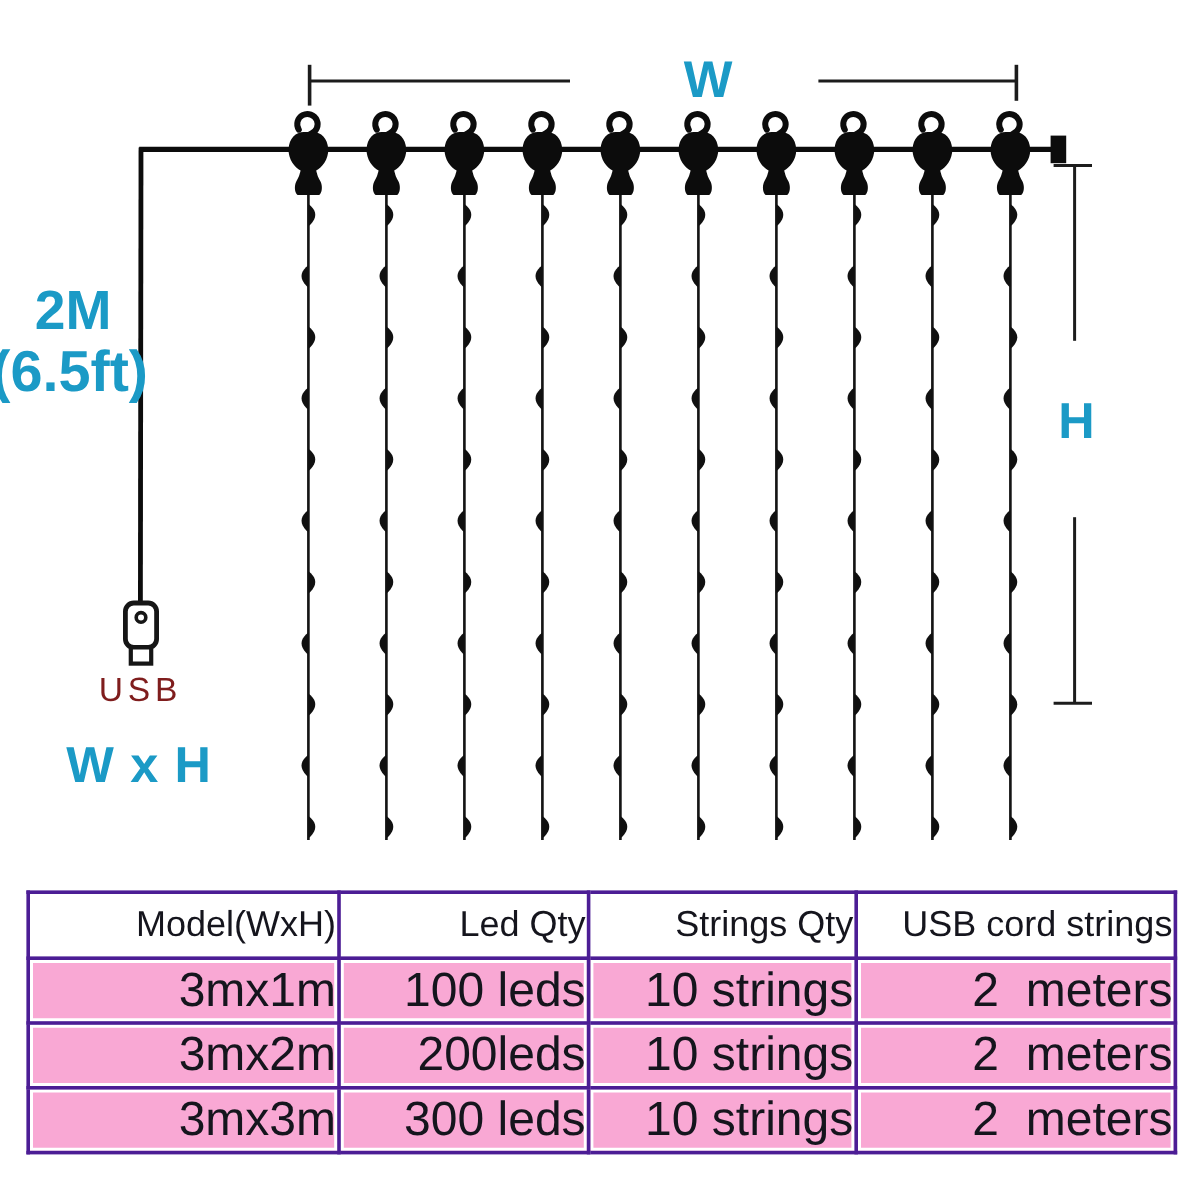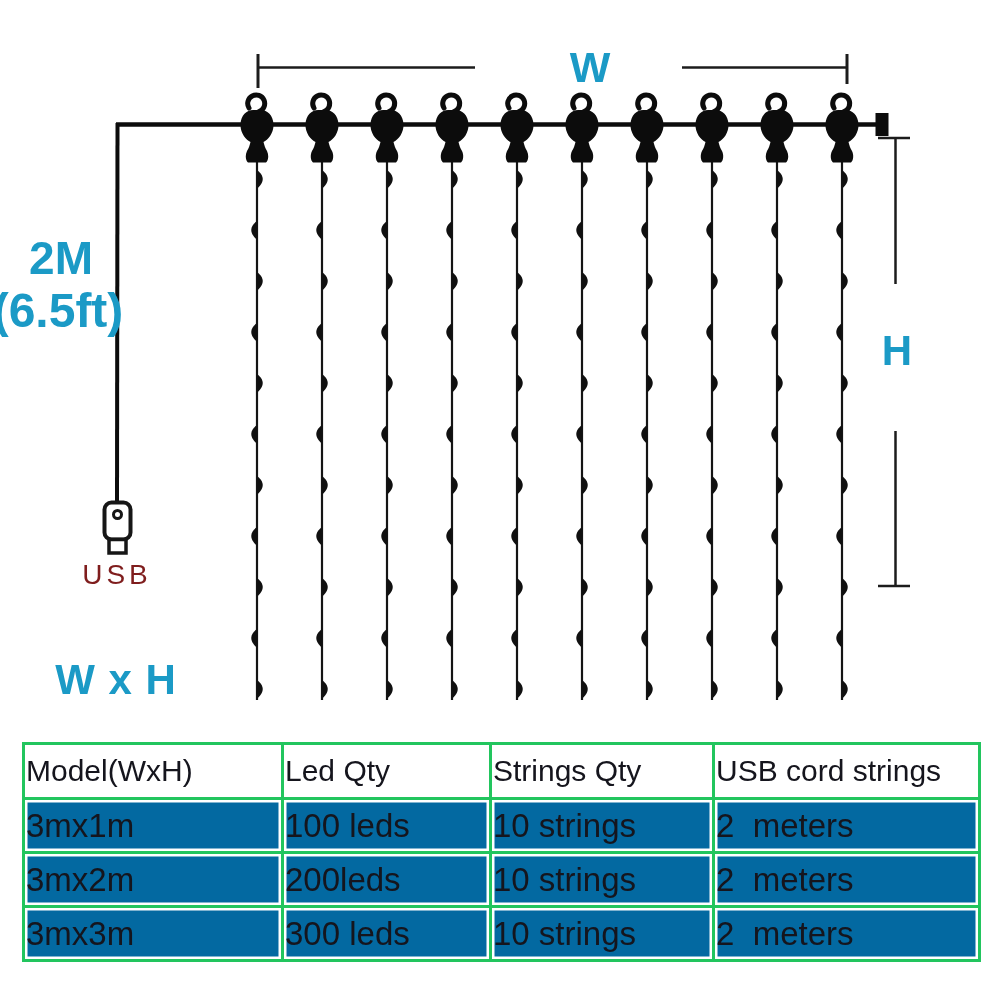--- a/index.html
+++ b/index.html
@@ -7,30 +7,30 @@
     position:relative;width:1000px;height:1000px;background:#ffffff;overflow:hidden;
     font-family:"Liberation Sans", sans-serif;
   }
   .lbl{position:absolute;transform:translate(-50%,-50%);white-space:nowrap;line-height:1;}
   .accent{color:#1b9ac6;font-weight:bold;}
   .lbl-w{left:590px;top:67px;font-size:43px;}
   .lbl-h{left:897px;top:351px;font-size:42px;}
   .lbl-2m{left:61px;top:258px;font-size:46px;}
   .lbl-65ft{left:58px;top:311px;font-size:48px;}
   .lbl-usb{left:117px;top:575px;font-size:28px;color:#7f1d1d;letter-spacing:4px;font-weight:normal;}
-  .lbl-wxh{left:116px;top:680px;font-size:42px;letter-spacing:1px;}
+  .lbl-wxh{left:116px;top:638px;font-size:42px;letter-spacing:1px;}
   svg{position:absolute;left:0;top:0;}
   .spec-table{position:absolute;left:22px;top:742px;width:956px;height:208px;}
   .spec-table table{border-collapse:collapse;width:100%;height:100%;table-layout:fixed;}
   .spec-table th,.spec-table td{
-    border:3px solid #22c55e;text-align:left;vertical-align:middle;
+    border:3px solid #4c1d95;text-align:right;vertical-align:middle;
     color:#15151d;white-space:pre;overflow:hidden;
   }
   .spec-table th{background:#ffffff;font-size:30px;font-weight:normal;height:50px;}
-  .spec-table td{background:#0369a1;font-size:33px;height:49px;box-shadow:inset 0 0 0 2.5px #ffffff;}
+  .spec-table td{background:#f9a8d4;font-size:40px;height:49px;box-shadow:inset 0 0 0 2.5px #ffffff;}
 </style>
 </head>
 <body>
 
 <div class="stage">
 
   <svg width="1000" height="720" viewBox="0 0 1000 720">
 
     <g stroke="#1c1c1c">
       <line x1="258" y1="67.5" x2="475" y2="67.5" stroke-width="2.5"></line>

